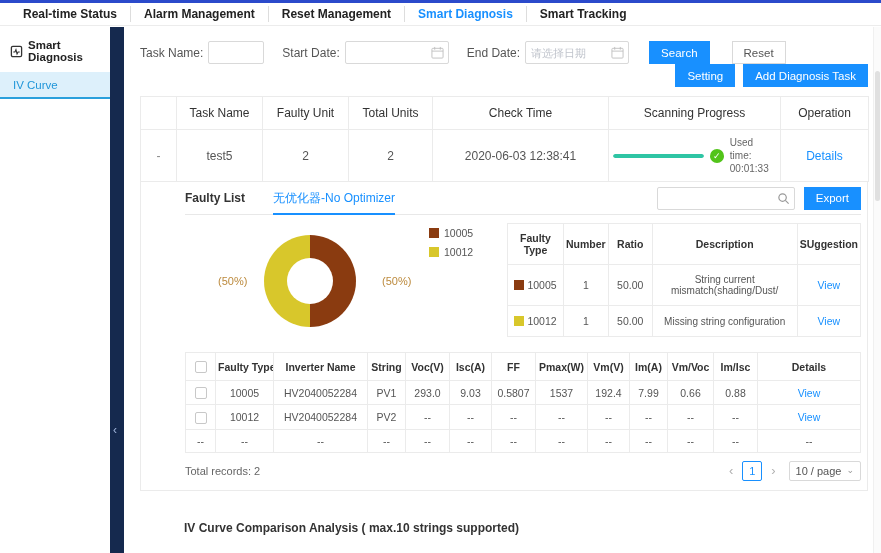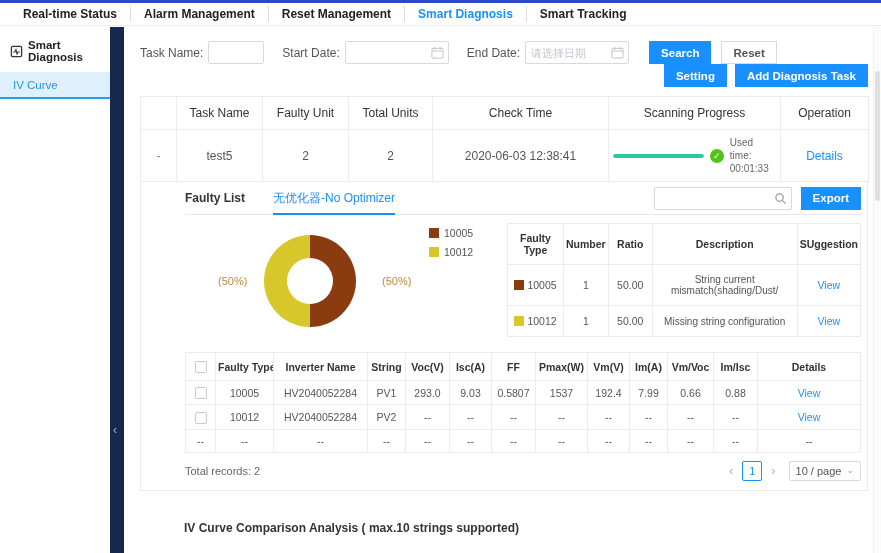--- a/index.html
+++ b/index.html
@@ -36,25 +36,25 @@
     padding: 0 5px; font-size: 11px; color: #333; outline: none; font-family: inherit; background: #fff;
   }
   .task-name-input { width: 56px; margin-right: 18px; }
   .date-wrap { position: relative; margin-right: 18px; }
   .date-input { width: 104px; padding-right: 21px; }
   .date-input::placeholder, .search-box input::placeholder { color: #c0c4cc; }
   .cal-icon { position: absolute; right: 5px; top: 5px; line-height: 0; }
 
   .btn {
     height: 23px; padding: 0 11px; font-size: 11.5px; border-radius: 0;
-    border: 1px solid #d9d9d9; background: #fff; color: #555; cursor: pointer; font-family: inherit; white-space: nowrap; font-weight: bold;
+    border: 1px solid #d9d9d9; background: #fff; color: #555; cursor: pointer; font-family: inherit; white-space: nowrap;
   }
   .btn.primary { background: #1890ff; border-color: #1890ff; color: #fff; }
   .filter-row .btn.primary { margin-left: 2px; }
-  .filter-row .btn.plain { margin-left: 10px; }
+  .filter-row .btn.plain { margin-left: 22px; }
 
   .action-row { display: flex; justify-content: flex-end; gap: 8px; margin-bottom: 9px; }
 
   table { border-collapse: collapse; }
   .task-table { width: 100%; table-layout: fixed; }
   .task-table th, .task-table td { border: 1px solid #ebebeb; text-align: center; }
   .task-table th { padding: 9px 4px; font-size: 12px; font-weight: 400; color: #333; background: #fff; }
   .task-table td { padding: 6px 4px; font-size: 12px; color: #555; }
   .red { color: #f5222d; }
   .link { color: #1890ff; cursor: pointer; text-decoration: none; font-size: inherit; }

